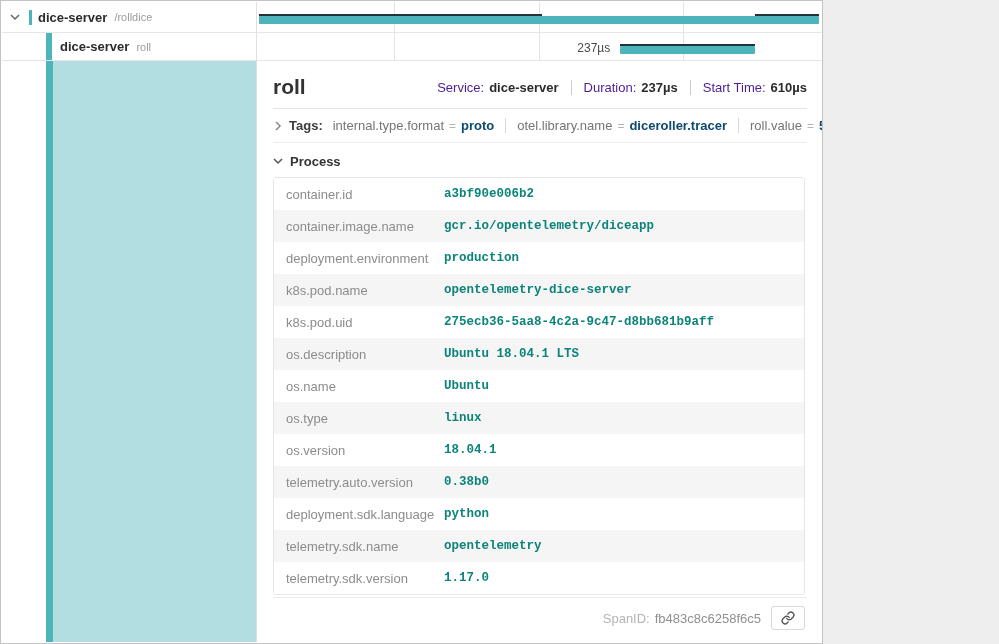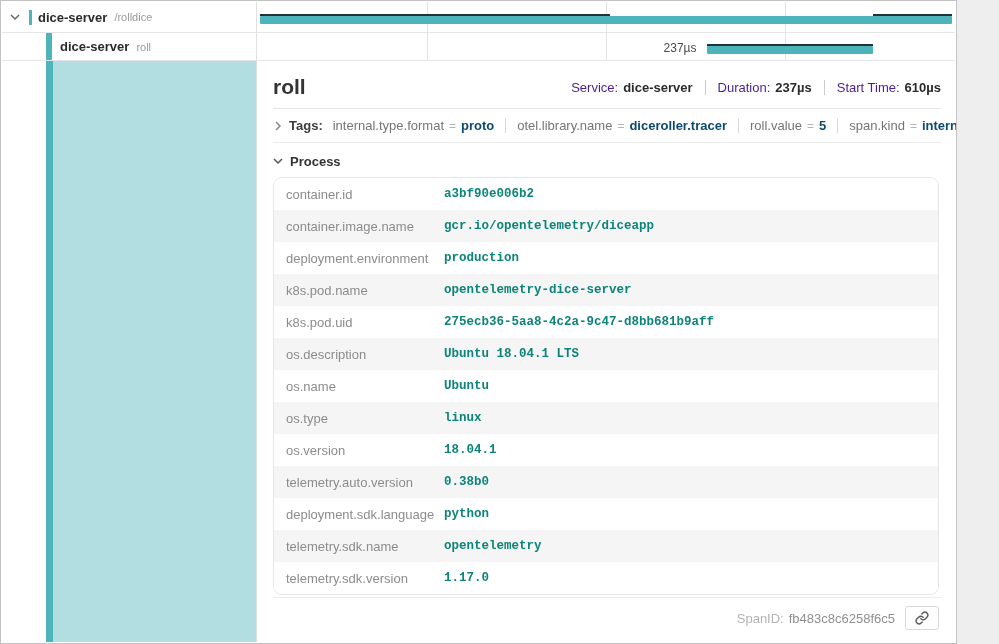--- a/index.html
+++ b/index.html
@@ -1,19 +1,19 @@
 <!DOCTYPE html>
 <html><head>
 <meta charset="utf-8">
 <style>
   * { box-sizing: border-box; margin: 0; padding: 0; }
   html,body { background:#eee; }
   .screen {
     position: relative;
-    width: 957px; height: 644px;
+    width: 823px; height: 644px;
     background: #fff;
     border: 1px solid #c3c3c3;
     font-family: "Liberation Sans", sans-serif;
     overflow: hidden;
   }
 
   
   .span-row { position:absolute; left:1px; right:1px; background:#fff; border-bottom:1px solid #e6e6e6; }
   .row-1 { top:1px; height:31px; }
   .row-2 { top:32px; height:28px; }
@@ -64,21 +64,21 @@
   .tags-label { font-weight:700; color:#3d3d3d; margin:0 10px 0 7px; }
   .tag-item { display:flex; align-items:baseline; }
   .tag-item + .tag-item { border-left:1px solid #d9d9d9; padding-left:11px; margin-left:11px; }
   .tag-key { color:#757575; }
   .tag-eq { color:#b5b5b5; margin:0 5px; font-size:12px; }
   .tag-value { color:#0c4a6e; font-weight:600; }
 
   .process-header { display:flex; align-items:center; margin-top:11px; }
   .process-label { font-size:13px; font-weight:700; color:#333; margin-left:7px; }
 
-  .kv-table { margin-top:8px; margin-right:2px; border:1px solid #e6e6e6; border-radius:9px; overflow:hidden; background:#fff; }
+  .kv-table { margin-top:8px; margin-right:2px; border:1px solid #e6e6e6; border-radius:3px; overflow:hidden; background:#fff; }
   .kv-row { display:flex; align-items:center; min-height:32px; background:#fff; }
   .kv-row.alt { background:#f5f5f5; }
   .kv-key { flex:0 0 170px; padding-left:12px; font-size:13px; color:#8c8c8c; }
   .kv-value { font-family:"Liberation Mono","DejaVu Sans Mono",monospace; font-size:12.5px; font-weight:700; color:#0d8479; padding-right:10px; }
 
   .detail-footer { margin-top:auto; border-top:1px solid #ececec; padding:8px 2px 4px 0; display:flex; justify-content:flex-end; align-items:center; }
   .spanid-label { font-size:13px; color:#b3b3b3; }
   .spanid-value { font-size:13px; color:#8f8f8f; margin-left:5px; }
   .link-btn { margin-left:10px; width:34px; height:24px; border:1px solid #d9d9d9; border-radius:3px; background:#fff; display:flex; align-items:center; justify-content:center; color:#595959; cursor:pointer; }
 

